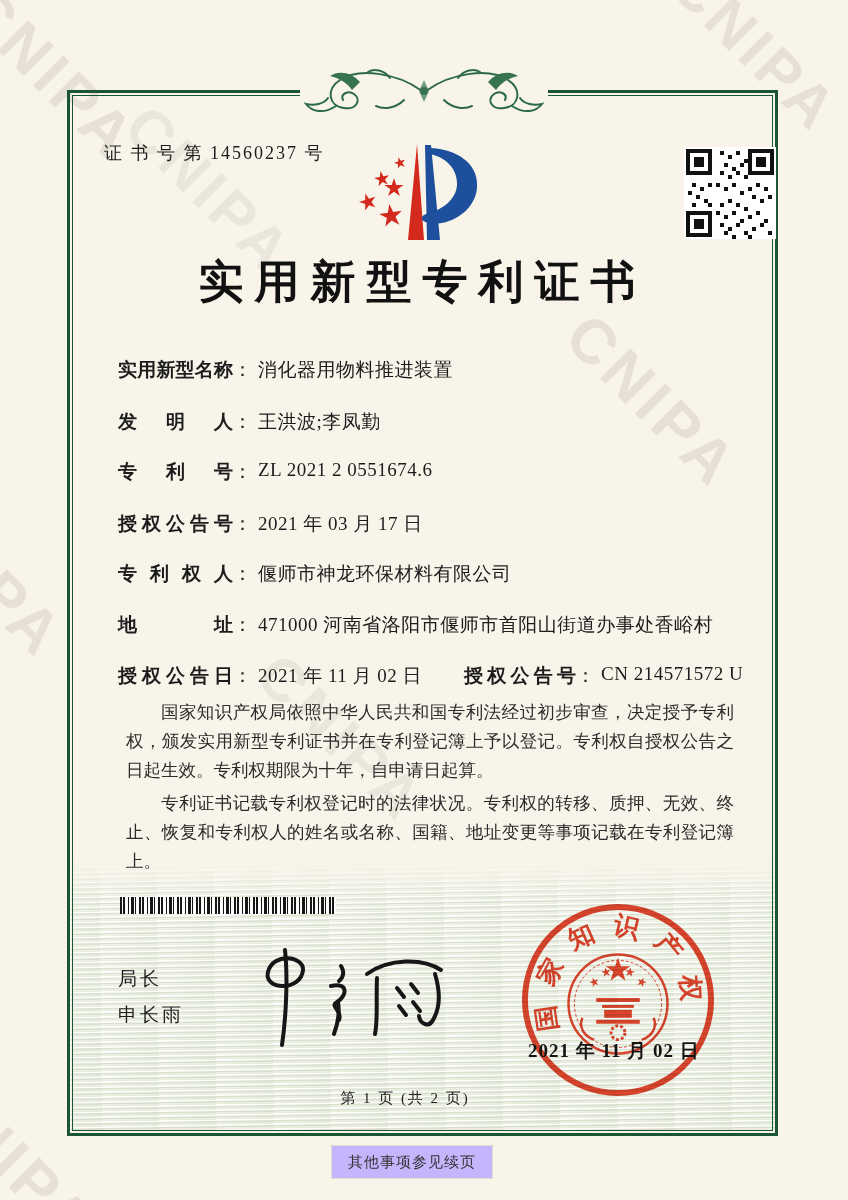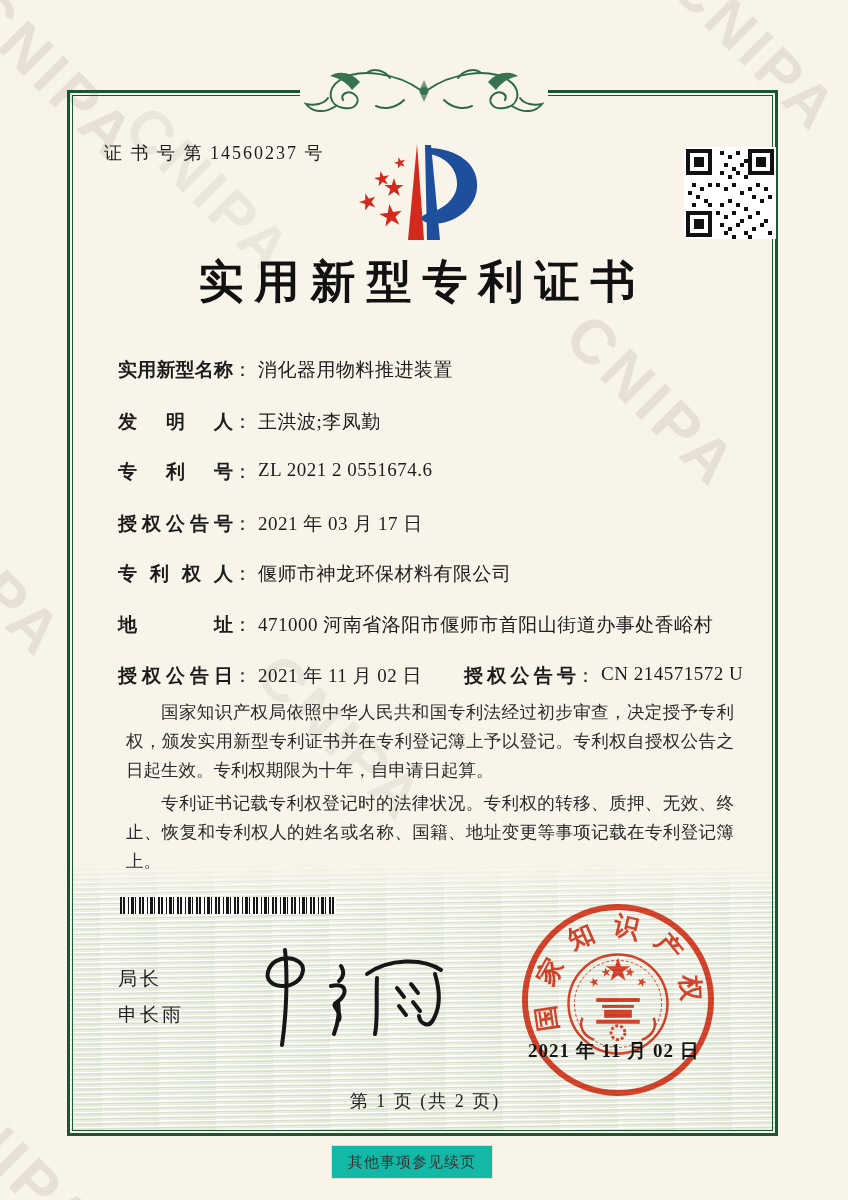--- a/index.html
+++ b/index.html
@@ -43,24 +43,24 @@
   
   .sig-title{position:absolute;left:118px;top:966px;z-index:5;font-size:19px;letter-spacing:3px;}
   .sig-name{position:absolute;left:118px;top:1002px;z-index:5;font-size:19px;letter-spacing:3px;}
   .sig-img{position:absolute;left:255px;top:948px;z-index:5;}
   
   .seal{position:absolute;left:519px;top:901px;width:198px;height:198px;z-index:6;mix-blend-mode:multiply;}
   .seal-date{position:absolute;left:528px;top:1038px;width:150px;z-index:7;font-size:19px;
              font-weight:700;color:#141414;letter-spacing:1px;white-space:nowrap;}
   
   .pageinfo{position:absolute;left:67px;top:1089px;width:676px;z-index:5;text-align:center;
-            font-size:18px;letter-spacing:2px;color:#222;margin-left:20px;}
+            font-size:15px;letter-spacing:2px;color:#222;}
   .contnote{position:absolute;left:331px;top:1145px;width:160px;height:32px;z-index:5;
             line-height:32px;text-align:center;font-size:15px;letter-spacing:1px;
-            border:1px solid #e2dbc9;background:#14b8a6;color:#333;}
+            border:1px solid #e2dbc9;background:#c4b5fd;color:#333;}
 </style>
 </head>
 <body>
 
 <div id="page">
 
   <span class="wm" style="left:0px;top:-28px;font-size:62px">CNIPA</span>
   <span class="wm" style="left:706px;top:-50px;font-size:60px">CNIPA</span>
   <span class="wm" style="left:160px;top:92px;font-size:60px;color:rgba(125,112,92,.10)">CNIPA</span>
   <span class="wm" style="left:602px;top:300px;font-size:62px">CNIPA</span>

